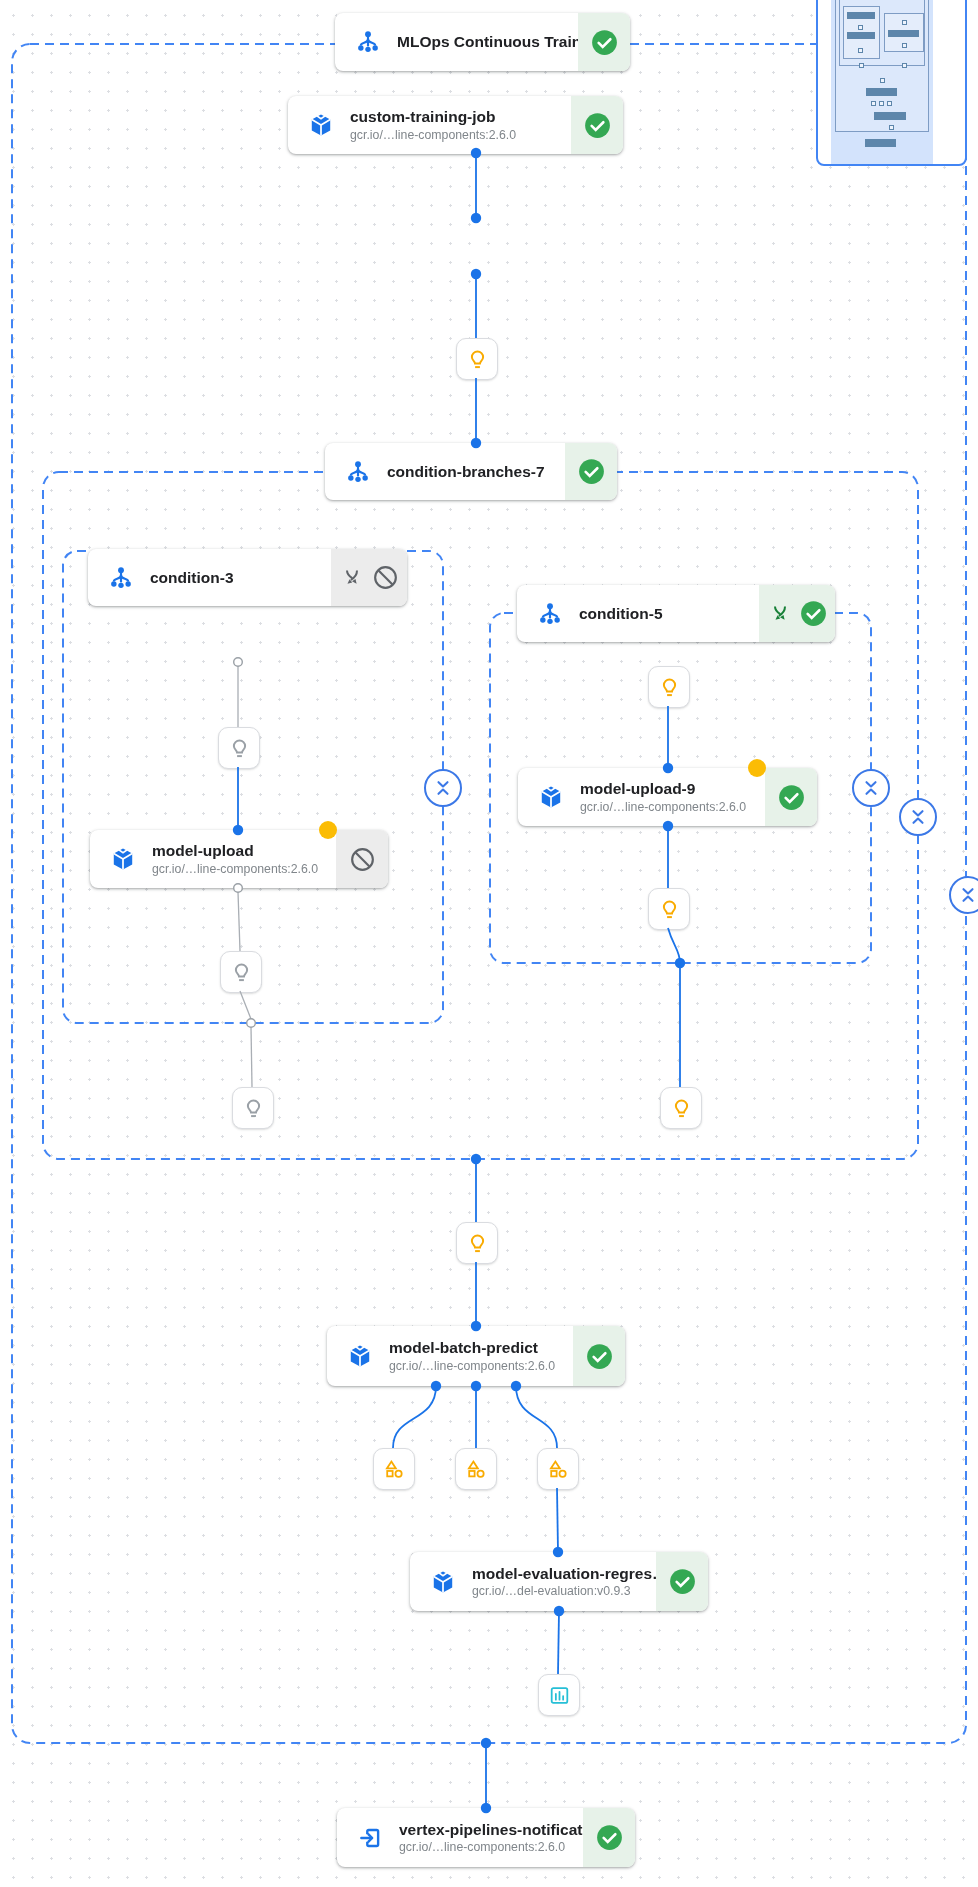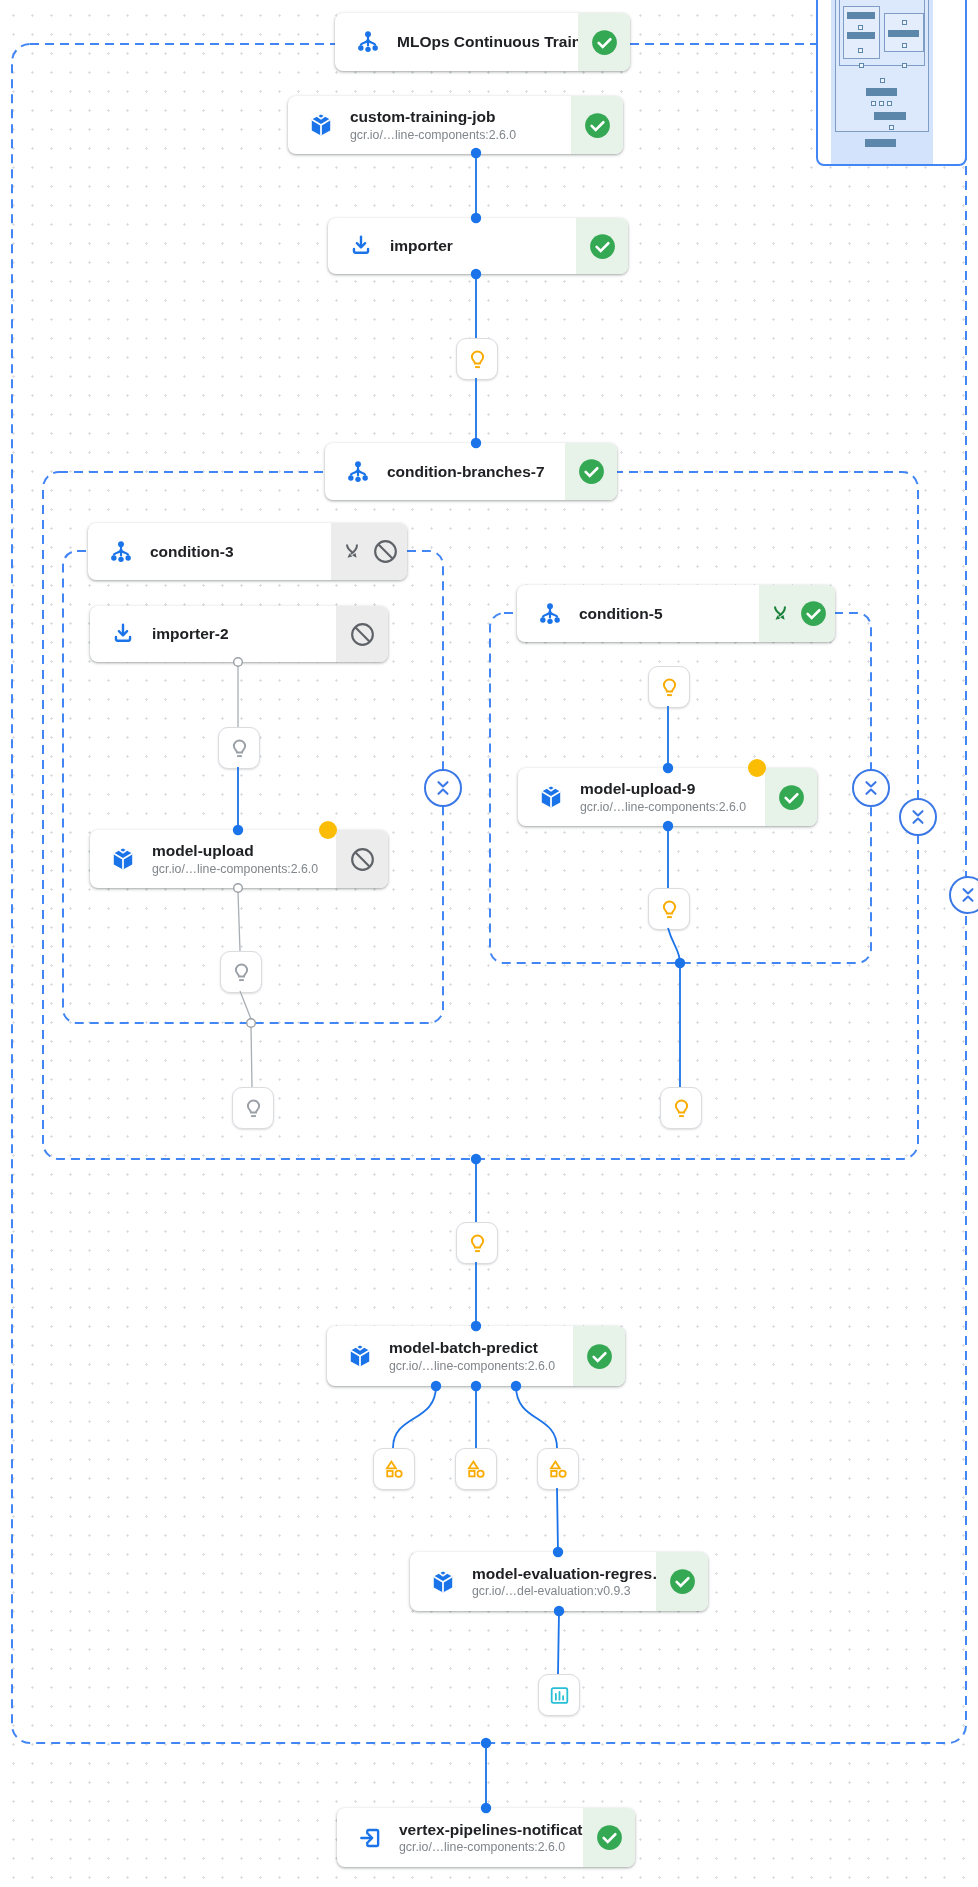--- a/index.html
+++ b/index.html
@@ -97,38 +97,20 @@
       <div class="nsub">gcr.io/…line-components:2.6.0</div>
     </div>
     <div class="nstatus green">
       <svg viewBox="0 0 24 24">
           <circle cx="12" cy="12" r="11" fill="#34a853"></circle>
           <path d="M6.8 12.3 L10.4 15.9 L17.2 9.1" stroke="#fff" stroke-width="2.3" fill="none" stroke-linecap="round"></path>
         </svg>
     </div>
   </div>
 
-  <div class="node" style="left:328px;top:218px;width:300px;height:56px">
-    <span class="nicon">
-      <svg viewBox="0 0 24 24" fill="none" stroke="#1a73e8" stroke-width="2.2" stroke-linecap="round" stroke-linejoin="round">
-          <path d="M12 3.5 V12.8"></path>
-          <path d="M8.2 9.4 L12 13.2 L15.8 9.4"></path>
-          <path d="M5.5 14.8 v1.9 a1.5 1.5 0 0 0 1.5 1.5 h10 a1.5 1.5 0 0 0 1.5 -1.5 v-1.9"></path>
-        </svg>
-    </span>
-    <div class="ntext">
-        <div class="ntitle">importer</div>
-      </div>
-    <div class="nstatus green">
-      <svg viewBox="0 0 24 24">
-          <circle cx="12" cy="12" r="11" fill="#34a853"></circle>
-          <path d="M6.8 12.3 L10.4 15.9 L17.2 9.1" stroke="#fff" stroke-width="2.3" fill="none" stroke-linecap="round"></path>
-        </svg>
-    </div>
-  </div>
 
   <div class="node" style="left:325px;top:443px;width:292px;height:57px">
     <span class="nicon">
       <svg viewBox="0 0 24 24">
           <g fill="#1a73e8">
             <circle cx="12" cy="4.8" r="2.7"></circle>
             <circle cx="5.4" cy="17.6" r="2.5"></circle>
             <circle cx="12" cy="18.8" r="2.5"></circle>
             <circle cx="18.6" cy="17.6" r="2.5"></circle>
           </g>
@@ -143,21 +125,21 @@
         <div class="ntitle">condition-branches-7</div>
       </div>
     <div class="nstatus green">
       <svg viewBox="0 0 24 24">
           <circle cx="12" cy="12" r="11" fill="#34a853"></circle>
           <path d="M6.8 12.3 L10.4 15.9 L17.2 9.1" stroke="#fff" stroke-width="2.3" fill="none" stroke-linecap="round"></path>
         </svg>
     </div>
   </div>
 
-  <div class="node" style="left:88px;top:523px;width:319px;height:57px">
+  <div class="node" style="left:88px;top:549px;width:319px;height:57px">
     <span class="nicon">
       <svg viewBox="0 0 24 24">
           <g fill="#1a73e8">
             <circle cx="12" cy="4.8" r="2.7"></circle>
             <circle cx="5.4" cy="17.6" r="2.5"></circle>
             <circle cx="12" cy="18.8" r="2.5"></circle>
             <circle cx="18.6" cy="17.6" r="2.5"></circle>
           </g>
           <g stroke="#1a73e8" stroke-width="2" fill="none">
             <path d="M12 7 V16"></path>
@@ -178,38 +160,20 @@
           <path d="M12.2 16.6 L7.5 17.7 L9.6 13.3 Z" fill="#5f6368"></path>
           <path d="M12 15.2 L16.6 17.7 L15.5 12.9 Z" fill="#5f6368"></path>
         </svg>
       <svg viewBox="0 0 24 24" fill="none" stroke="#5f6368" stroke-width="1.9">
           <circle cx="12" cy="12" r="9.2"></circle>
           <path d="M5.6 5.6 L18.4 18.4"></path>
         </svg>
     </div>
   </div>
 
-  <div class="node" style="left:90px;top:606px;width:298px;height:56px">
-    <span class="nicon">
-      <svg viewBox="0 0 24 24" fill="none" stroke="#1a73e8" stroke-width="2.2" stroke-linecap="round" stroke-linejoin="round">
-          <path d="M12 3.5 V12.8"></path>
-          <path d="M8.2 9.4 L12 13.2 L15.8 9.4"></path>
-          <path d="M5.5 14.8 v1.9 a1.5 1.5 0 0 0 1.5 1.5 h10 a1.5 1.5 0 0 0 1.5 -1.5 v-1.9"></path>
-        </svg>
-    </span>
-    <div class="ntext">
-        <div class="ntitle">importer-2</div>
-      </div>
-    <div class="nstatus gray">
-      <svg viewBox="0 0 24 24" fill="none" stroke="#5f6368" stroke-width="1.9">
-          <circle cx="12" cy="12" r="9.2"></circle>
-          <path d="M5.6 5.6 L18.4 18.4"></path>
-        </svg>
-    </div>
-  </div>
 
   <div class="node" style="left:90px;top:830px;width:298px;height:58px">
     <span class="alert-dot"></span>
     <span class="nicon">
       <svg viewBox="0 0 24 24">
           <path fill="#1a73e8" d="M12 2.2 L20.5 7 V17 L12 21.8 L3.5 17 V7 Z"></path>
           <g stroke="#fff" stroke-width="1.6" fill="none">
             <path d="M12 12 V21.8"></path>
             <path d="M12 12 L3.5 7"></path>
             <path d="M12 12 L20.5 7"></path>

